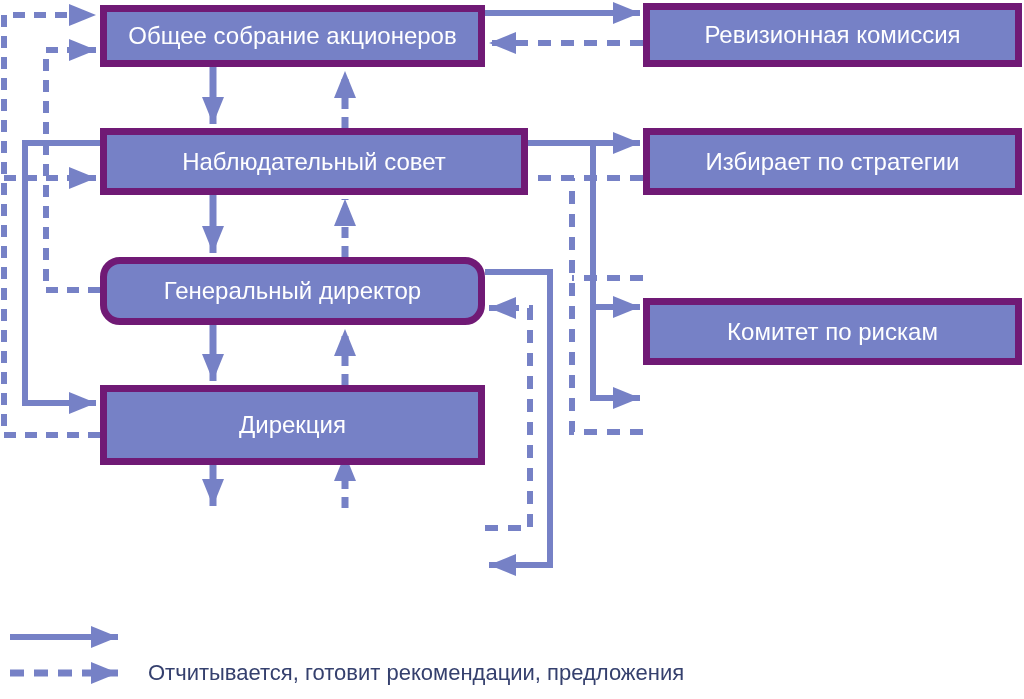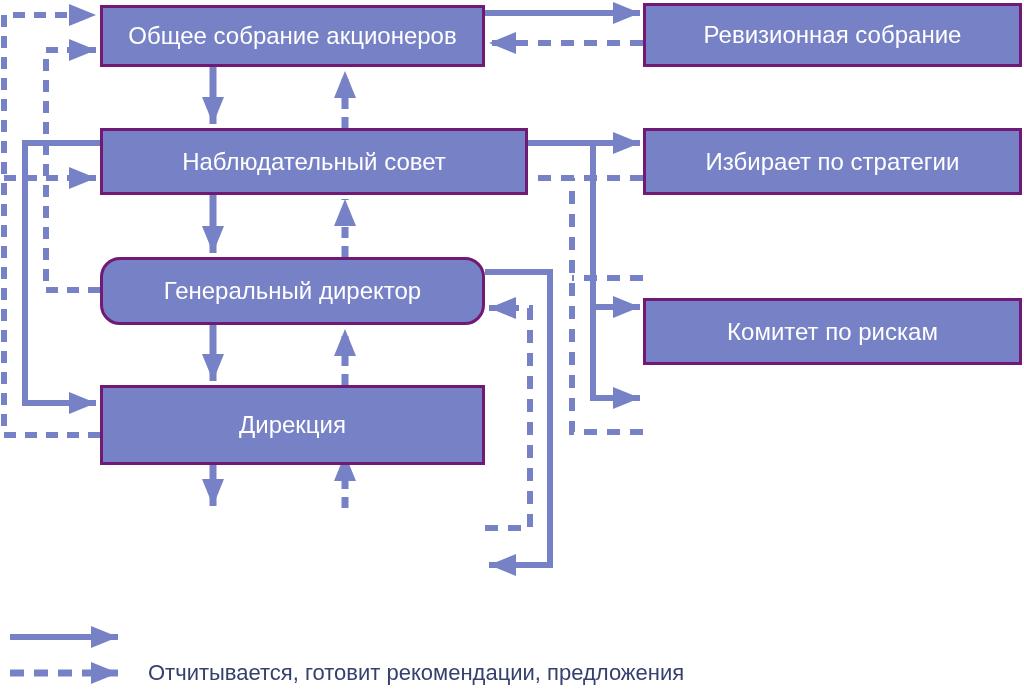--- a/index.html
+++ b/index.html
@@ -7,21 +7,21 @@
     position:relative;
     width:1024px;height:699px;
     background:#ffffff;
     font-family:"Liberation Sans", sans-serif;
     overflow:hidden;
   }
   #wires{position:absolute;left:0;top:0;width:1024px;height:699px;}
   .node{
     position:absolute;
     background:#7681C6;
-    border:3px solid #701a75;
+    border:7px solid #701a75;
     box-sizing:border-box;
     color:#ffffff;
     display:flex;align-items:center;justify-content:center;
     text-align:center;
     font-size:24px;
     line-height:1.22;
     padding:0 10px;
   }
   .legend-label{
     position:absolute;
@@ -86,21 +86,21 @@
     <span>Наблюдательный совет</span>
   </div>
   <div class="node" style="left:100px;top:257px;width:385px;height:68px;border-radius:20px;">
     <span>Генеральный директор</span>
   </div>
   <div class="node" style="left:100px;top:385px;width:385px;height:80px;align-items:center;">
     <span>Дирекция</span>
   </div>
 
   <div class="node" style="left:643px;top:3px;width:379px;height:64px;">
-    <span>Ревизионная собрание</span>
+    <span>Ревизионная комиссия</span>
   </div>
   <div class="node" style="left:643px;top:128px;width:379px;height:67px;">
     <span>Избирает по стратегии</span>
   </div>
   <div class="node" style="left:643px;top:270px;width:379px;height:67px;margin-top:28px;">
     <span>Комитет по рискам</span>
   </div>
 
   <div class="legend-label" style="top:660px;">Отчитывается, готовит рекомендации, предложения</div>
 

